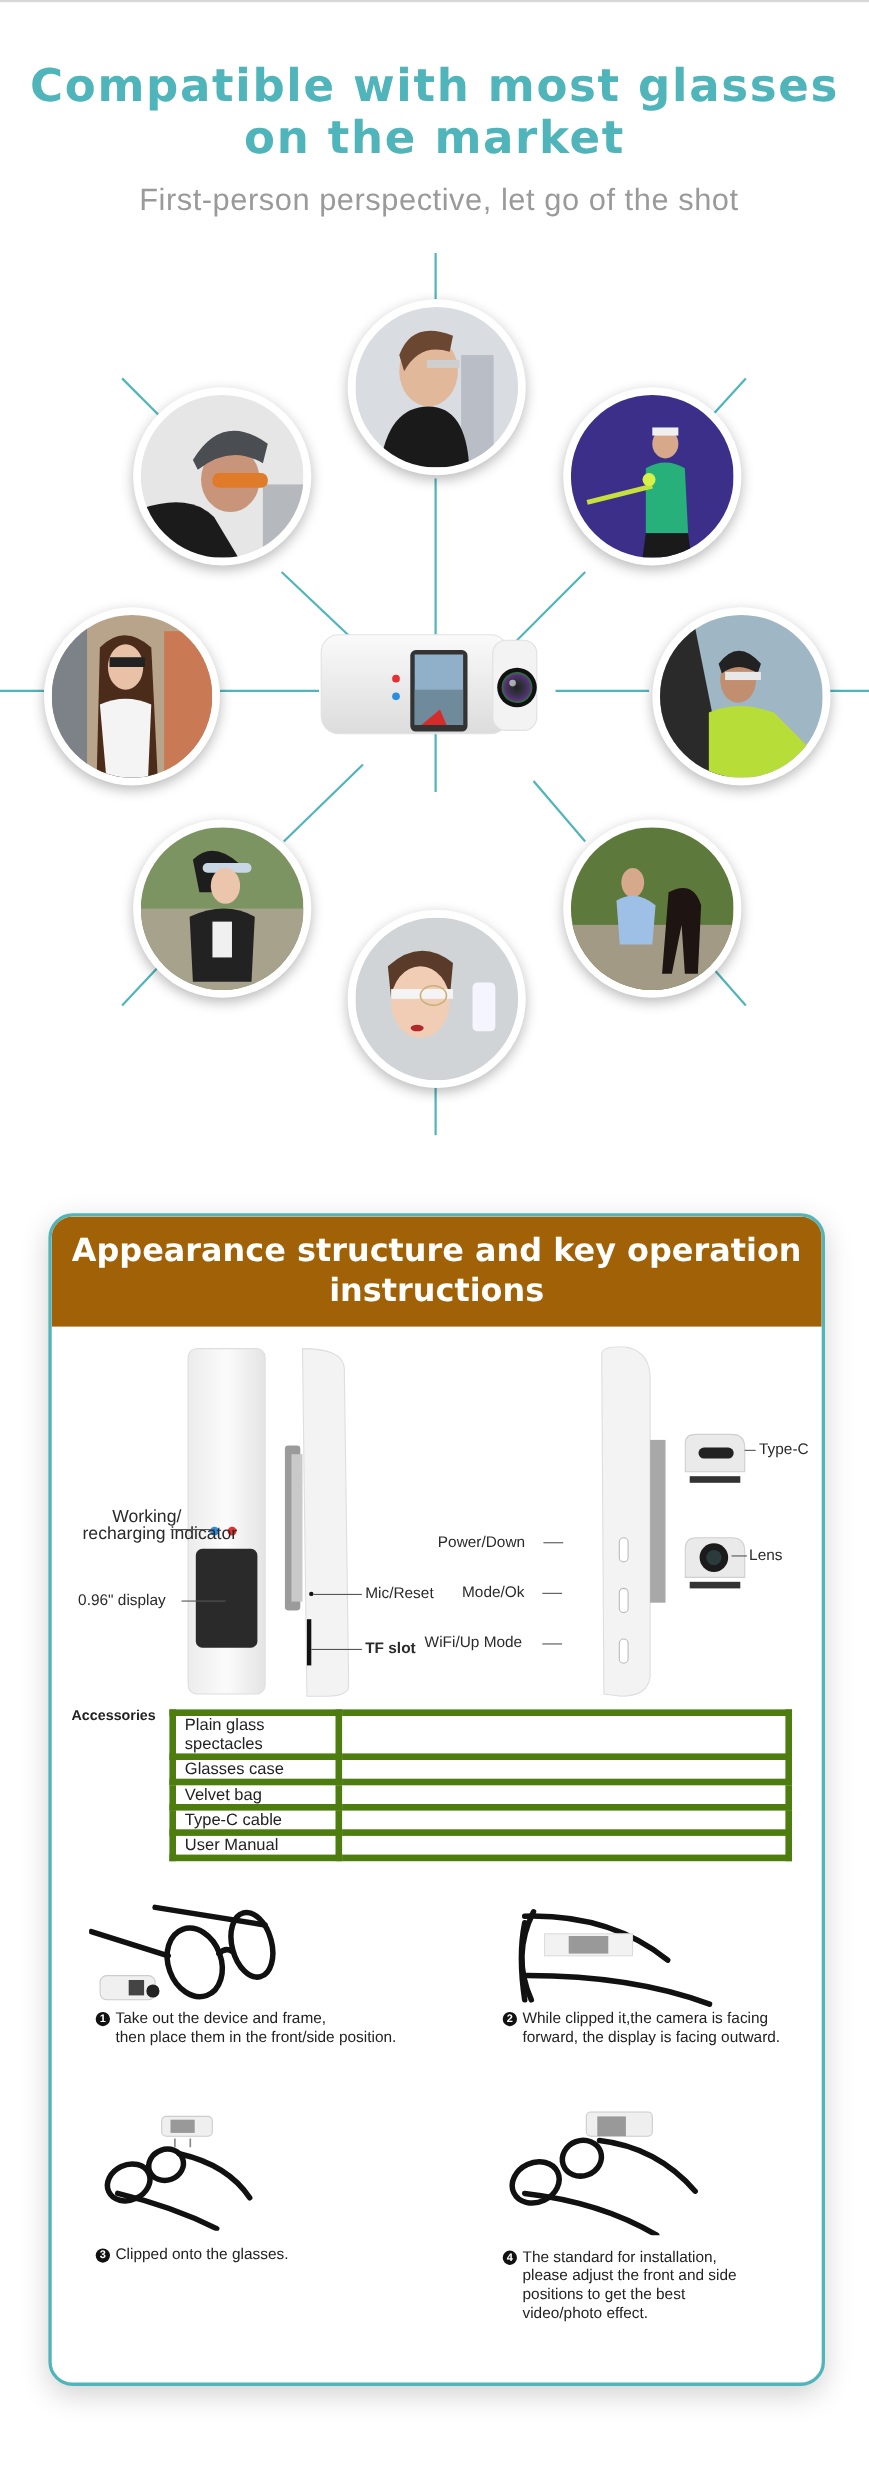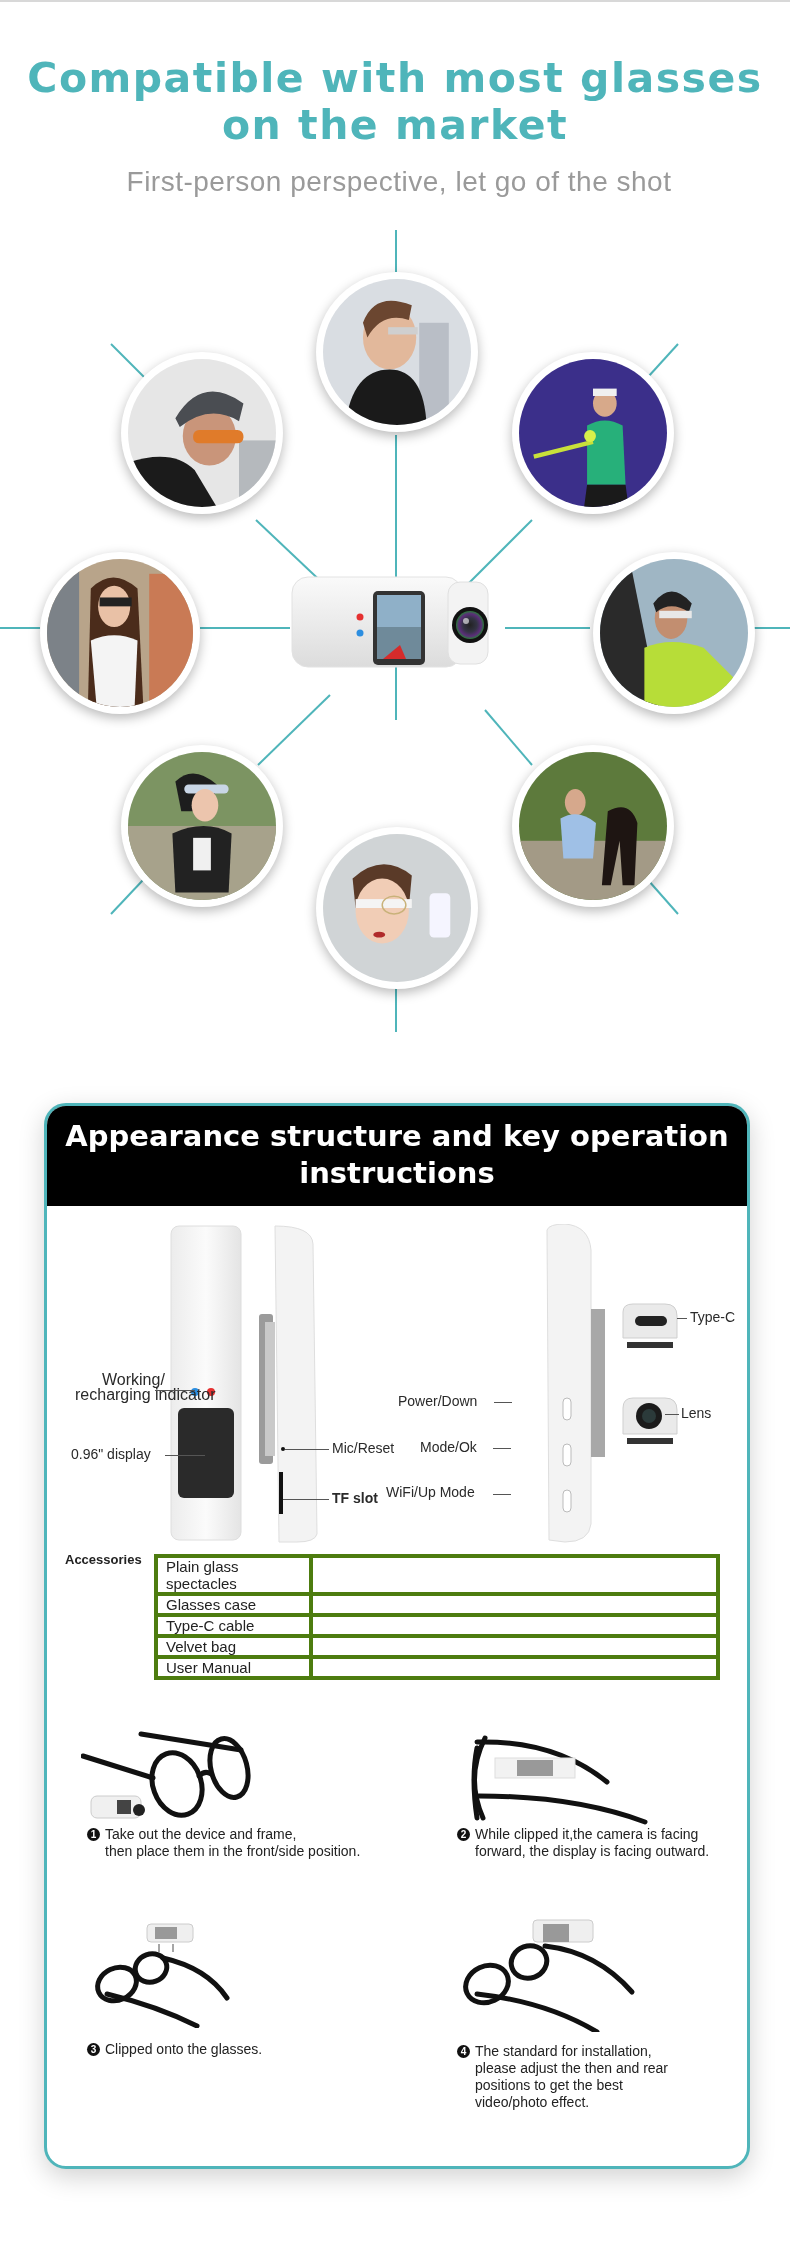--- a/index.html
+++ b/index.html
@@ -6,27 +6,27 @@
   body { width:790px; height:2255px; background:#ffffff; position:relative; overflow:hidden; font-family:"DejaVu Sans", sans-serif; }
   .topline { position:absolute; left:0; top:0; width:790px; height:2px; background:#d8d8d8; }
   .hero-title { position:absolute; left:0; top:55px; width:790px; text-align:center; color:#4fb5ba; font-family:"DejaVu Sans", sans-serif; font-weight:bold; font-size:41px; line-height:47px; letter-spacing:1.5px; }
   .hero-sub { position:absolute; left:4px; top:166px; width:790px; text-align:center; color:#9a9a9a; font-family:"Liberation Sans", sans-serif; font-size:28px; letter-spacing:0.5px; }
   svg.rays { position:absolute; left:0; top:220px; }
   .photo { position:absolute; border-radius:50%; background:#fff; box-shadow:0 4px 12px rgba(0,0,0,0.28); overflow:hidden; }
   .photo .inner { position:absolute; left:7px; top:7px; right:7px; bottom:7px; border-radius:50%; overflow:hidden; }
   .photo .inner svg { width:100%; height:100%; display:block; }
   .device { position:absolute; left:288px; top:567px; width:210px; height:118px; }
   .card { position:absolute; left:44px; top:1103px; width:700px; height:1060px; border:3px solid #4fb5ba; border-radius:22px; background:#fff; box-shadow:0 8px 26px rgba(0,0,0,0.18); overflow:hidden; }
-  .card-head { position:absolute; left:0; top:0; width:700px; height:100px; background:#000000; color:#fff; text-align:center; font-family:"DejaVu Sans", sans-serif; font-weight:bold; font-size:29px; line-height:37px; padding-top:12px; box-sizing:border-box; }
+  .card-head { position:absolute; left:0; top:0; width:700px; height:100px; background:#a16207; color:#fff; text-align:center; font-family:"DejaVu Sans", sans-serif; font-weight:bold; font-size:29px; line-height:37px; padding-top:12px; box-sizing:border-box; }
   .lbl { position:absolute; font-family:"Liberation Sans", sans-serif; font-size:14px; color:#2a2a2a; white-space:nowrap; }
   .lbl.small { font-size:16px; }
   .leader { position:absolute; height:1px; background:#555; }
   .acc-label { position:absolute; left:18px; top:446px; font-family:"Liberation Sans", sans-serif; font-weight:bold; font-size:13px; color:#222; }
   table.acc { position:absolute; left:107px; top:448px; width:566px; border-collapse:collapse; font-family:"Liberation Sans", sans-serif; font-size:15px; color:#222; }
-  table.acc td { border:4px solid #4d7c0f; height:17px; padding:0 0 0 8px; line-height:17px; }
+  table.acc td { border:6px solid #4d7c0f; height:17px; padding:0 0 0 8px; line-height:17px; }
   table.acc td.val { width:395px; }
   .step-text { position:absolute; font-family:"Liberation Sans", sans-serif; font-size:14px; color:#222; line-height:17px; }
   .num { display:inline-block; width:13px; height:13px; border-radius:50%; background:#111; color:#fff; font-size:10px; line-height:13px; text-align:center; font-weight:bold; margin-right:5px; vertical-align:1px; }
   .step-img { position:absolute; }
 </style>
 </head>
 <body>
 
 <div class="topline"></div>
 
@@ -255,25 +255,25 @@
     <tbody>
         <tr>
           <td>Plain glass spectacles</td>
           <td class="val"></td>
         </tr>
     <tr>
           <td>Glasses case</td>
           <td class="val"></td>
         </tr>
     <tr>
+          <td>Velvet bag</td>
+          <td class="val"></td>
+        </tr>
+    <tr>
           <td>Type-C cable</td>
-          <td class="val"></td>
-        </tr>
-    <tr>
-          <td>Velvet bag</td>
           <td class="val"></td>
         </tr>
     <tr>
           <td>User Manual</td>
           <td class="val"></td>
         </tr>
   </tbody>
     </table>
 
   <svg class="step-img" style="left:34px;top:610px;" width="180" height="110" viewBox="0 0 180 110">
@@ -331,17 +331,17 @@
     <rect x="86" y="12" width="26" height="18" fill="#999"></rect>
     <g stroke="#111" stroke-width="5" fill="none" stroke-linecap="round">
       <ellipse cx="30" cy="72" rx="22" ry="18" transform="rotate(-25 30 72)"></ellipse>
       <ellipse cx="72" cy="50" rx="18" ry="16" transform="rotate(-20 72 50)"></ellipse>
       <path d="M88 34 Q140 40 175 80"></path>
       <path d="M20 82 Q90 90 140 120"></path>
     </g>
   </svg>
   <div class="step-text" style="left:410px;top:937px;">
     <div><span class="num">4</span><span>The standard for installation,</span></div>
-    <div style="padding-left:18px;">please adjust the then and rear</div>
+    <div style="padding-left:18px;">please adjust the front and side</div>
     <div style="padding-left:18px;">positions to get the best</div>
     <div style="padding-left:18px;">video/photo effect.</div>
   </div>
 </div>
 
 </body></html>

